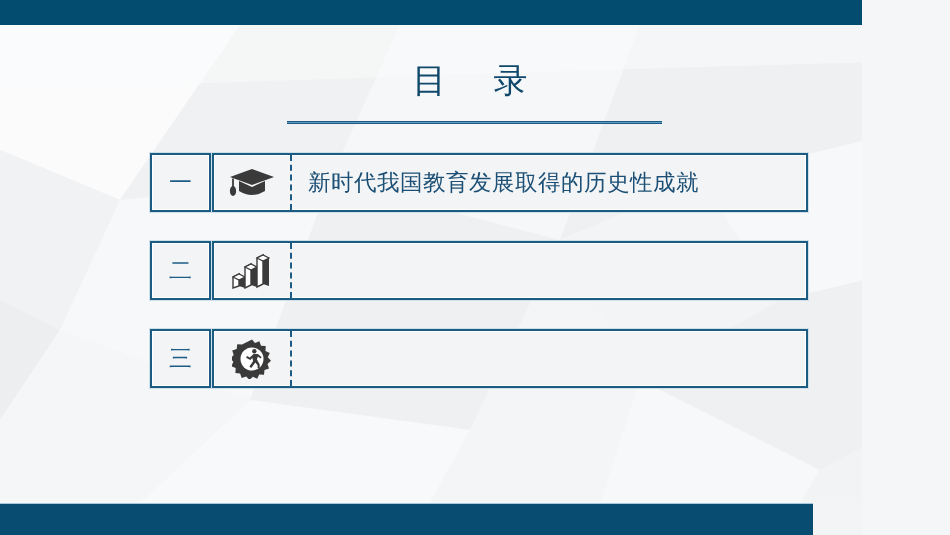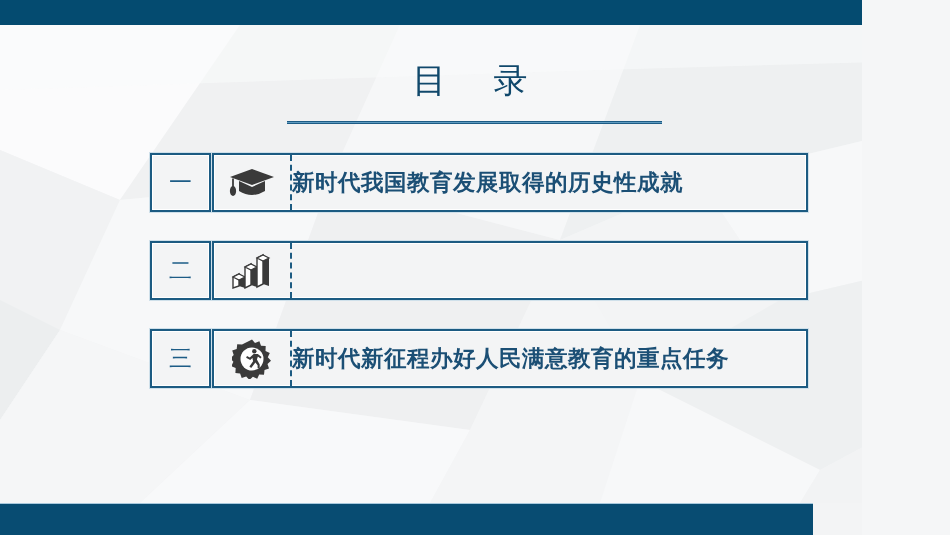--- a/index.html
+++ b/index.html
@@ -70,26 +70,26 @@
   }
   .iconcell{
     width:78px;height:55px;flex:0 0 78px;
     display:flex;align-items:center;justify-content:center;
     border-right:2px dashed #1c5b82;
     box-sizing:border-box;
   }
   .iconcell svg{display:block;}
   .rowtext{
     flex:1;
+    padding-left:16px;
     font-size:22.5px;
     color:#1b4f75;
     font-family:"Liberation Sans","DejaVu Sans",sans-serif;
     letter-spacing:0.5px;
     white-space:nowrap;
-    font-weight:bold;
   }
 </style>
 </head>
 <body>
 
 <div id="slide">
 
   <svg id="bg" viewBox="0 0 950 535" preserveAspectRatio="none">
     <defs>
       <linearGradient id="g1" x1="0" y1="0" x2="1" y2="1">
@@ -179,20 +179,19 @@
             <path d="M20 0.5 l3.0 3.6 4.4 -1.9 1.6 4.5 4.7 0.4 -0.2 4.8 4.3 2.0 -2.0 4.3 3.2 3.5 -3.5 3.2 1.5 4.5 -4.5 1.6 -0.5 4.7 -4.8 -0.3 -2.0 4.3 -4.3 -2.0 -3.5 3.2 -3.2 -3.5 -4.5 1.5 -1.6 -4.5 -4.7 -0.5 0.3 -4.8 -4.3 -2.0 2.0 -4.3 -3.2 -3.5 3.5 -3.2 -1.5 -4.5 4.5 -1.6 0.5 -4.7 4.8 0.3 z"></path>
           </g>
           <circle cx="20" cy="20" r="11.5" fill="#ffffff"></circle>
 
           <g fill="#3a3a3a">
             <circle cx="22.3" cy="12.2" r="2.2"></circle>
             <path d="M21.6 15.0 L17.8 18.4 L15.0 17.0 L14.1 18.8 L18.2 21.0 L20.4 19.1 L21.1 22.3 L17.4 27.6 L19.2 28.9 L23.4 23.4 L25.6 26.3 L25.6 29.3 L27.7 29.3 L27.7 25.4 L24.9 20.4 L25.9 17.6 L28.5 19.6 L29.6 18.0 L25.8 15.1 Z"></path>
           </g>
         </svg>
       </div>
-      <div class="rowtext">新时代新征程办好人民满意教育的重点任务</div>
     </div>
   </div>
 
   <div class="botbar-main"></div>
   <div class="botbar-side"></div>
 
 </div>
 
 </body></html>

